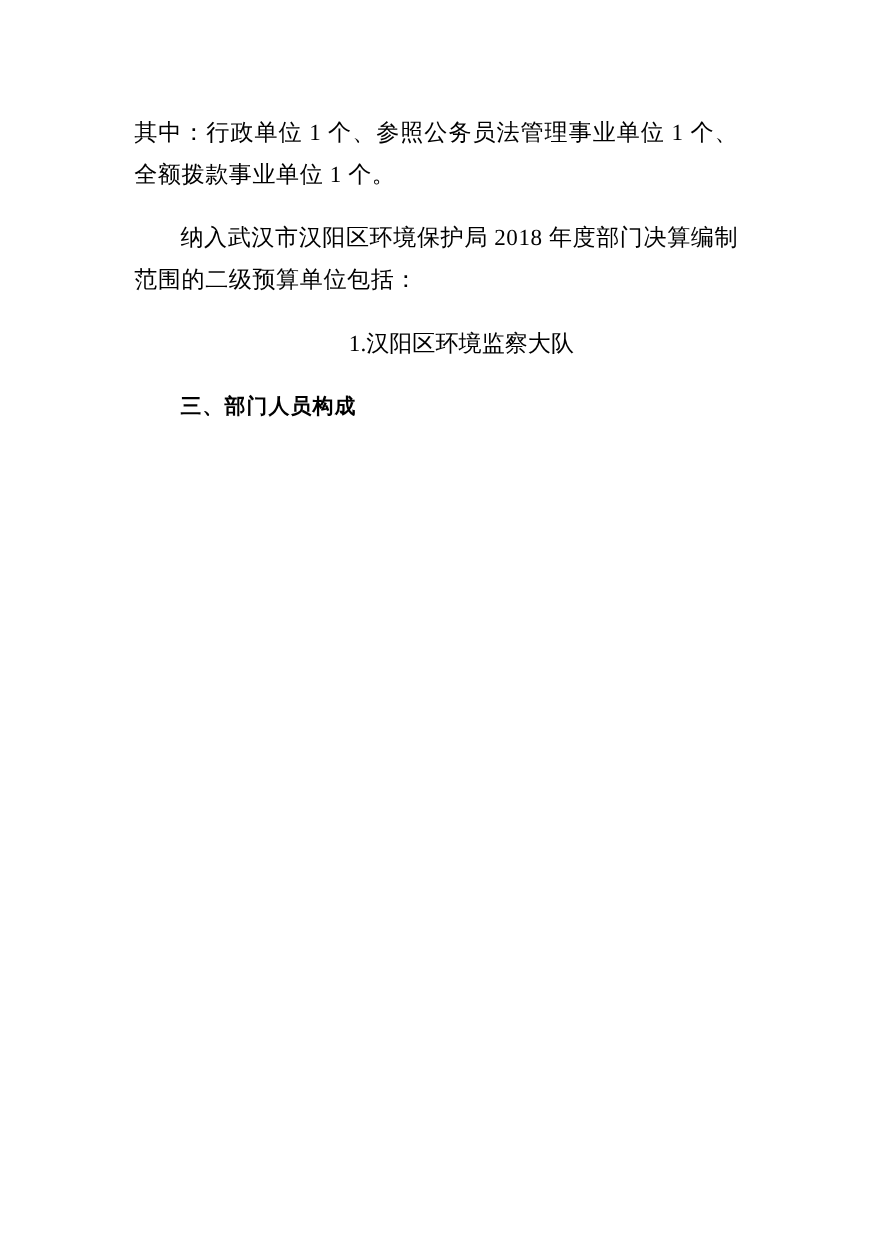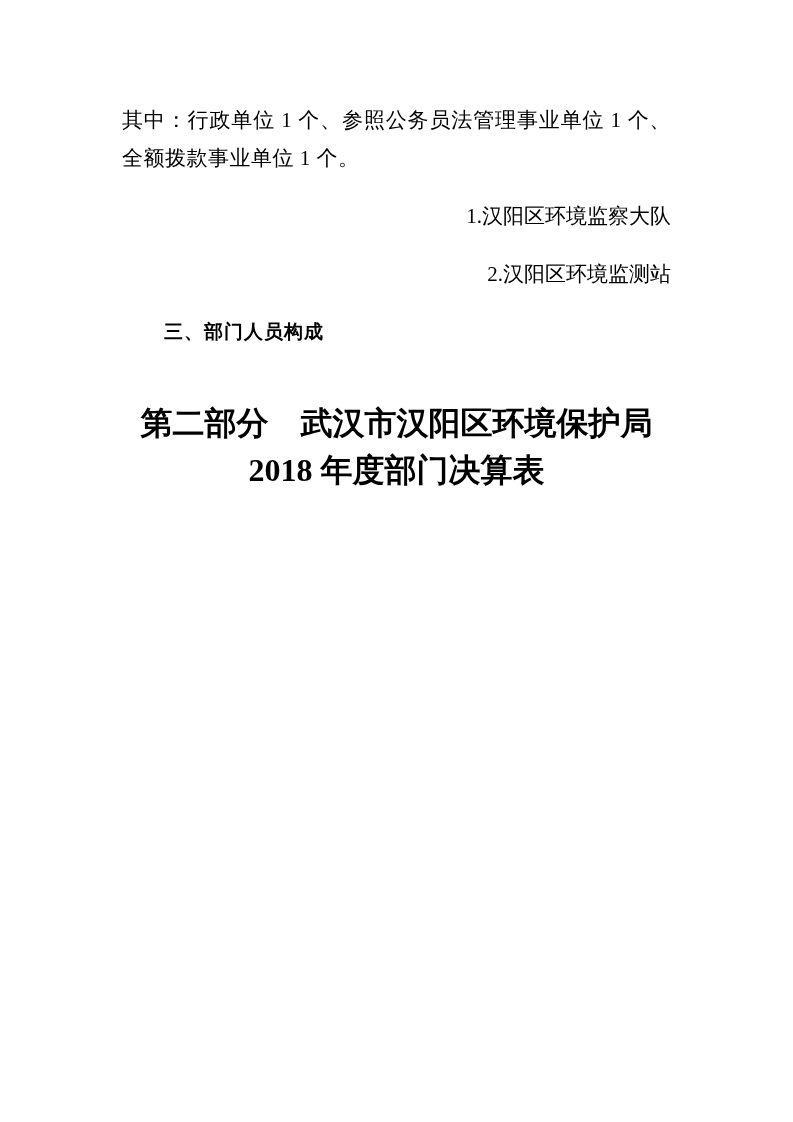--- a/index.html
+++ b/index.html
@@ -30,21 +30,21 @@
     letter-spacing: 0.5px;
   }
   .para.indent {
     text-indent: 42px;
   }
   .list-item {
     font-size: 21px;
     line-height: 38px;
     margin: 0 0 20px 0;
     text-indent: 46px;
-    text-align: right;
+    text-align: center;
   }
   .section-heading {
     font-size: 19px;
     line-height: 38px;
     margin: 0 0 20px 0;
     text-indent: 42px;
     font-weight: bold;
     font-family: "Liberation Sans", "DejaVu Sans", sans-serif;
     letter-spacing: 1px;
   }
@@ -58,28 +58,24 @@
   }
 </style>
 </head>
 <body>
 
 <div class="page">
   <div class="content">
 
     <p class="para">其中：行政单位 1 个、参照公务员法管理事业单位 1 个、全额拨款事业单位 1 个。</p>
 
+    <p class="para indent">纳入武汉市汉阳区环境保护局 2018 年度部门决算编制范围的二级预算单位包括：</p>
 
     <p class="list-item">1.汉阳区环境监察大队</p>
 
-    <p class="list-item">2.汉阳区环境监测站</p>
 
     <p class="section-heading">三、部门人员构成</p>
 
 
 
-    <div class="part-title">
-      <div>第二部分　武汉市汉阳区环境保护局</div>
-      <div>2018 年度部门决算表</div>
-    </div>
 
   </div>
 </div>
 
 </body></html>

